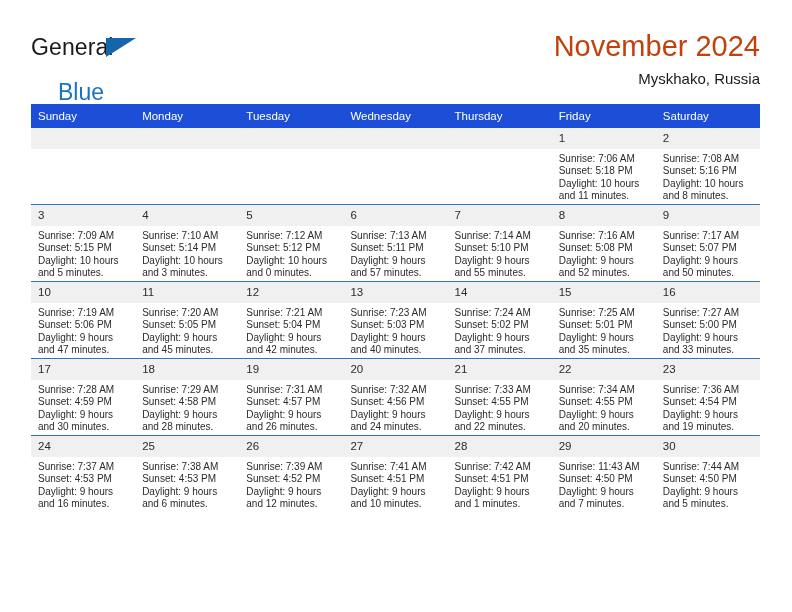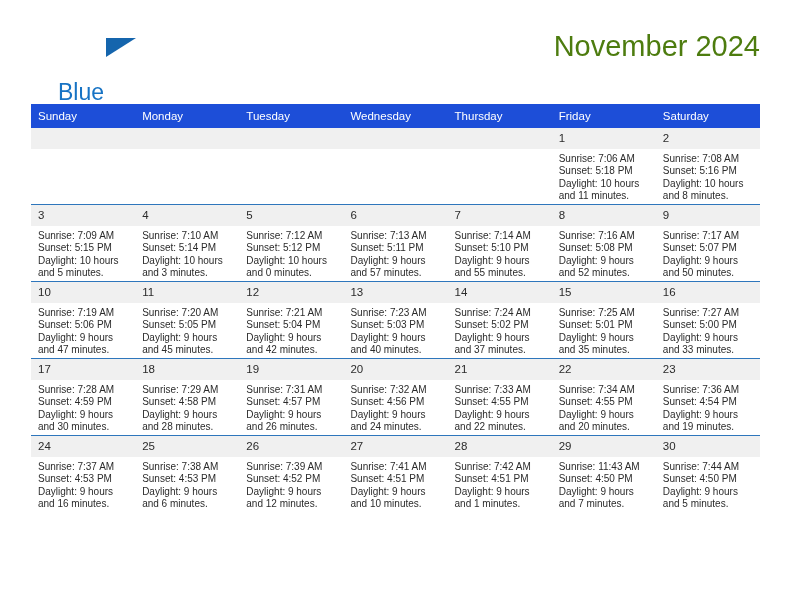--- a/index.html
+++ b/index.html
@@ -66,21 +66,21 @@
   }
 
   .title-wrap {
     position: absolute;
     right: 0;
     top: 0;
     text-align: right;
   }
   .cal-title {
     font-size: 29px;
-    color: #4d7c0f;
+    color: #c2410c;
     line-height: 36px;
     white-space: nowrap;
   }
   .cal-subtitle {
     font-size: 15px;
     color: #1a1a1a;
     line-height: 22px;
     margin-top: 4px;
     white-space: nowrap;
   }
@@ -144,26 +144,28 @@
   }
 </style>
 </head>
 <body>
 
 <div class="page">
 
   <div class="top">
 
     <div class="brand">
+      <span class="brand-general">General</span>
       <span class="brand-flag"></span>
       <span class="brand-blue">Blue</span>
     </div>
 
     <div class="title-wrap">
       <div class="cal-title">November 2024</div>
+      <div class="cal-subtitle">Myskhako, Russia</div>
     </div>
 
   </div>
 
   <table class="cal">
     <thead>
       <tr>
         <th>Sunday</th>
         <th>Monday</th>
         <th>Tuesday</th>

